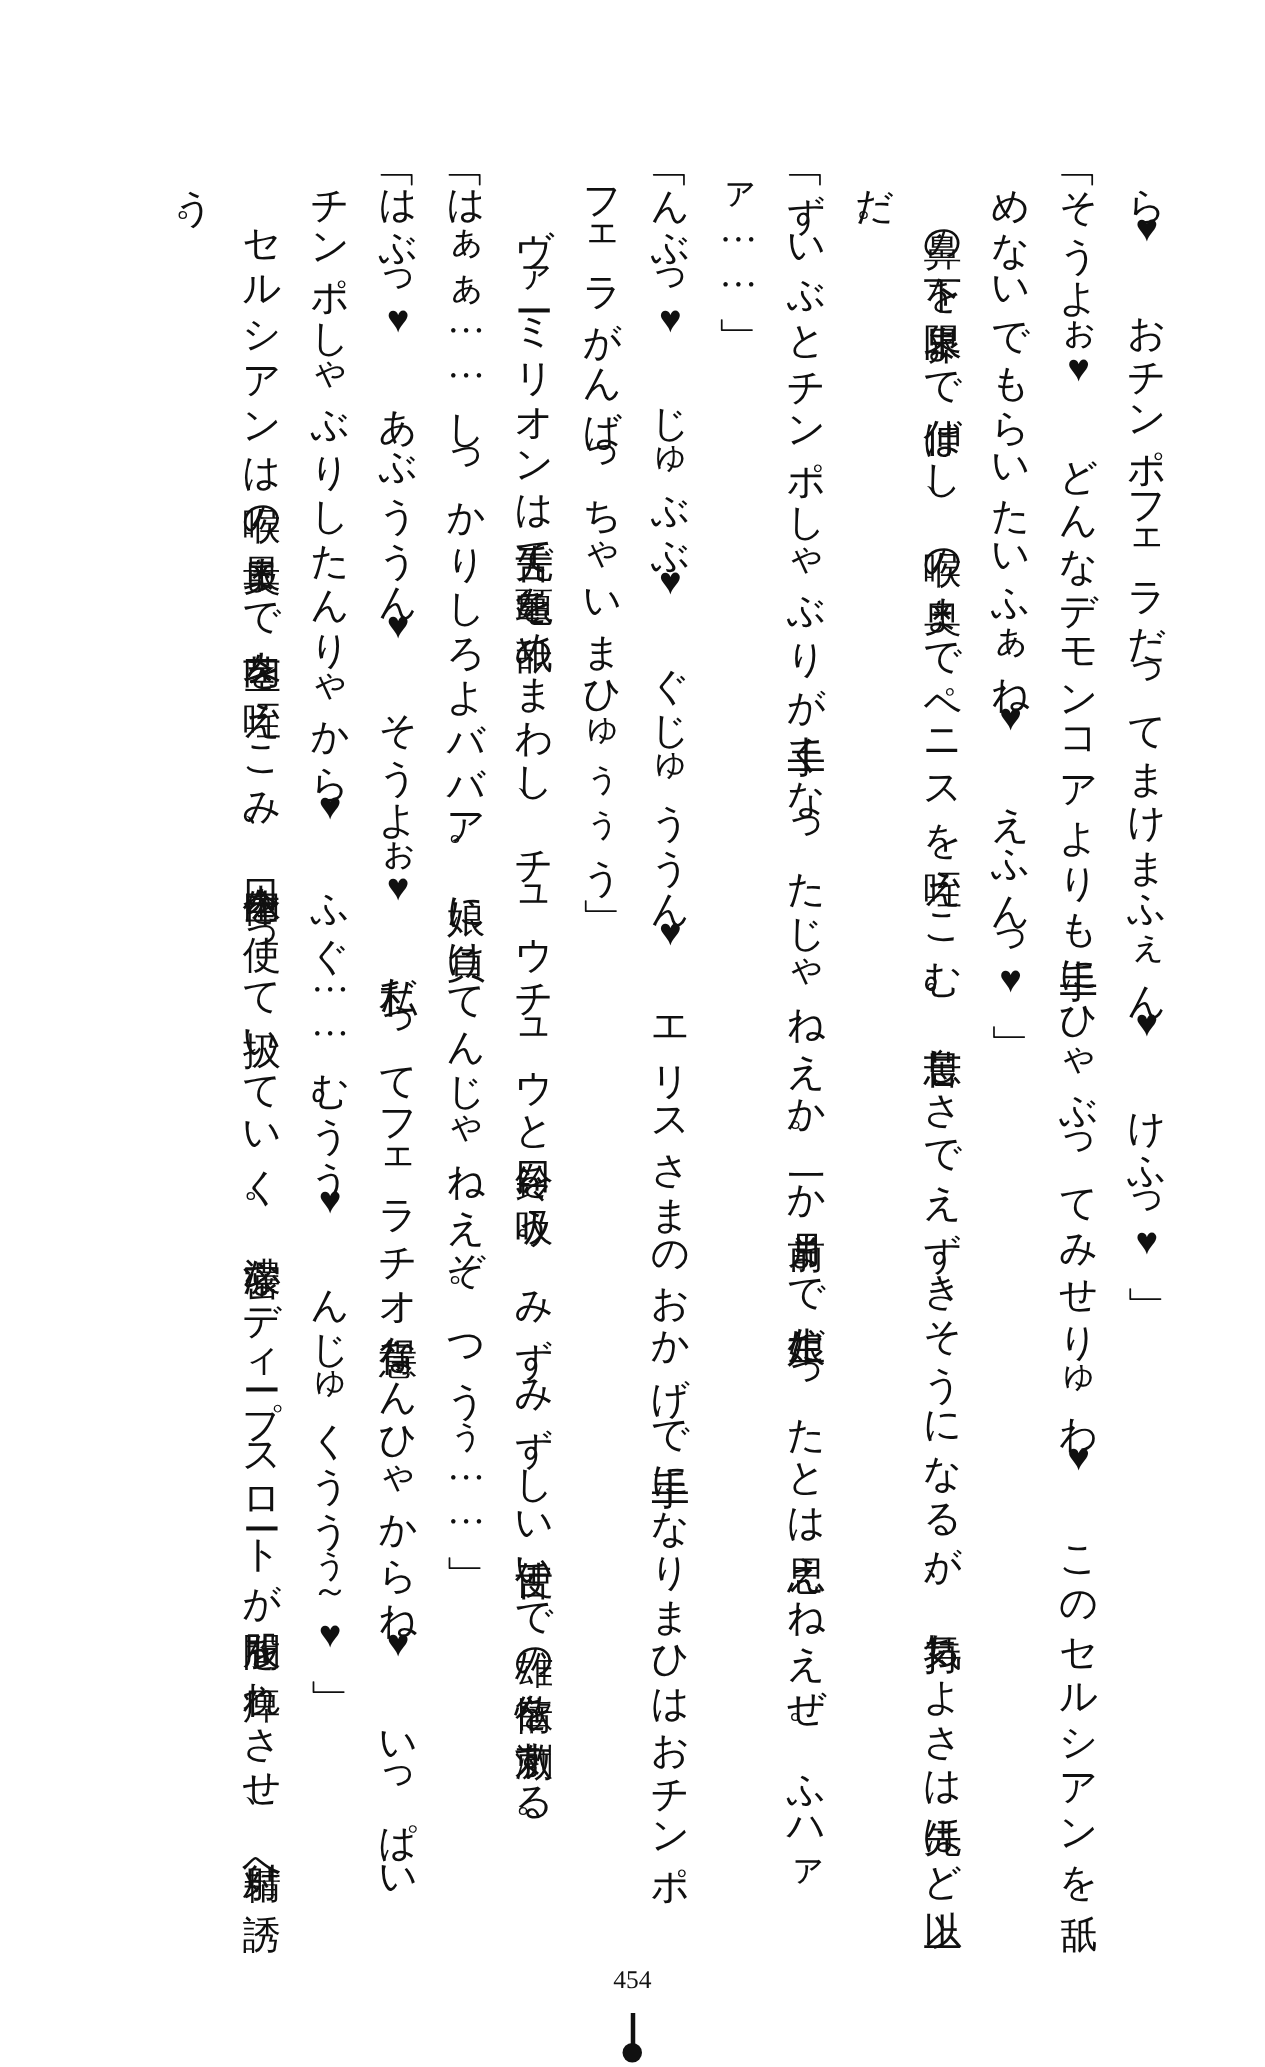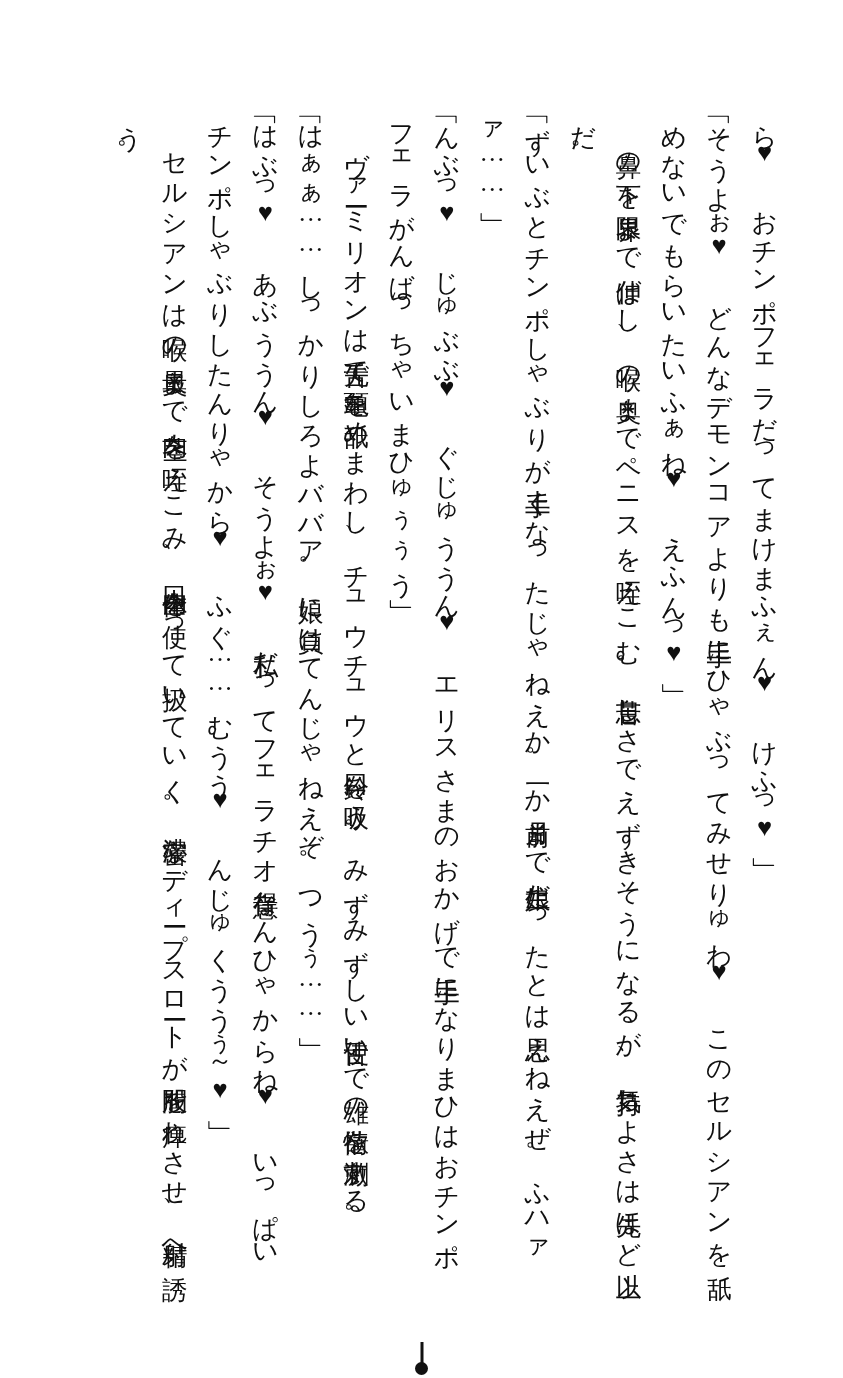--- a/index.html
+++ b/index.html
@@ -80,15 +80,16 @@
     <p>「そうよぉ♥　どんなデモンコアよりも上手にひゃぶってみせりゅわ♥　このセルシアンを舐めないでもらいたいふぁね♥　えふんっ♥」</p>
     <p>　鼻の下を限界まで伸ばし、喉の奥までペニスを咥えこむ。息苦しさでえずきそうになるが、気持ちよさは先ほど以上だ。</p>
     <p>「ずいぶとチンポしゃぶりが上手くなったじゃねえか。一か月前まで生娘だったとは思えねえぜ。ふハァァ……」</p>
     <p>「んぶっ♥　じゅぶぶ♥　ぐじゅううん♥　エリスさまのおかげで上手になりまひはおチンポフェラがんばっちゃいまひゅぅぅう」</p>
     <p>　ヴァーミリオンは舌先で亀頭を舐めまわし、チュウチュウと鈴口を吸う。みずみずしい舌使いで雄の情欲を刺激する。</p>
     <p>「はぁぁ……しっかりしろよババア。娘に負けてんじゃねえぞ。つうぅ……」</p>
     <p>「はぶっ♥　あぶううん♥　そうよぉ♥　私だってフェラチオ得意なんひゃからね♥　いっぱいチンポしゃぶりしたんりゃから♥　ふぐ……むうう♥　んじゅくううぅ～♥」</p>
     <p>　セルシアンは喉の最奥まで肉茎を咥えこみ、口内全体を使って扱いていく。濃密なディープスロートが股間を痺れさせ、射精へ誘う。</p>
   </div>
 
+  <div class="page-number">454</div>
   <div class="footer-mark"></div>
 
 </div>
 
 </body></html>

